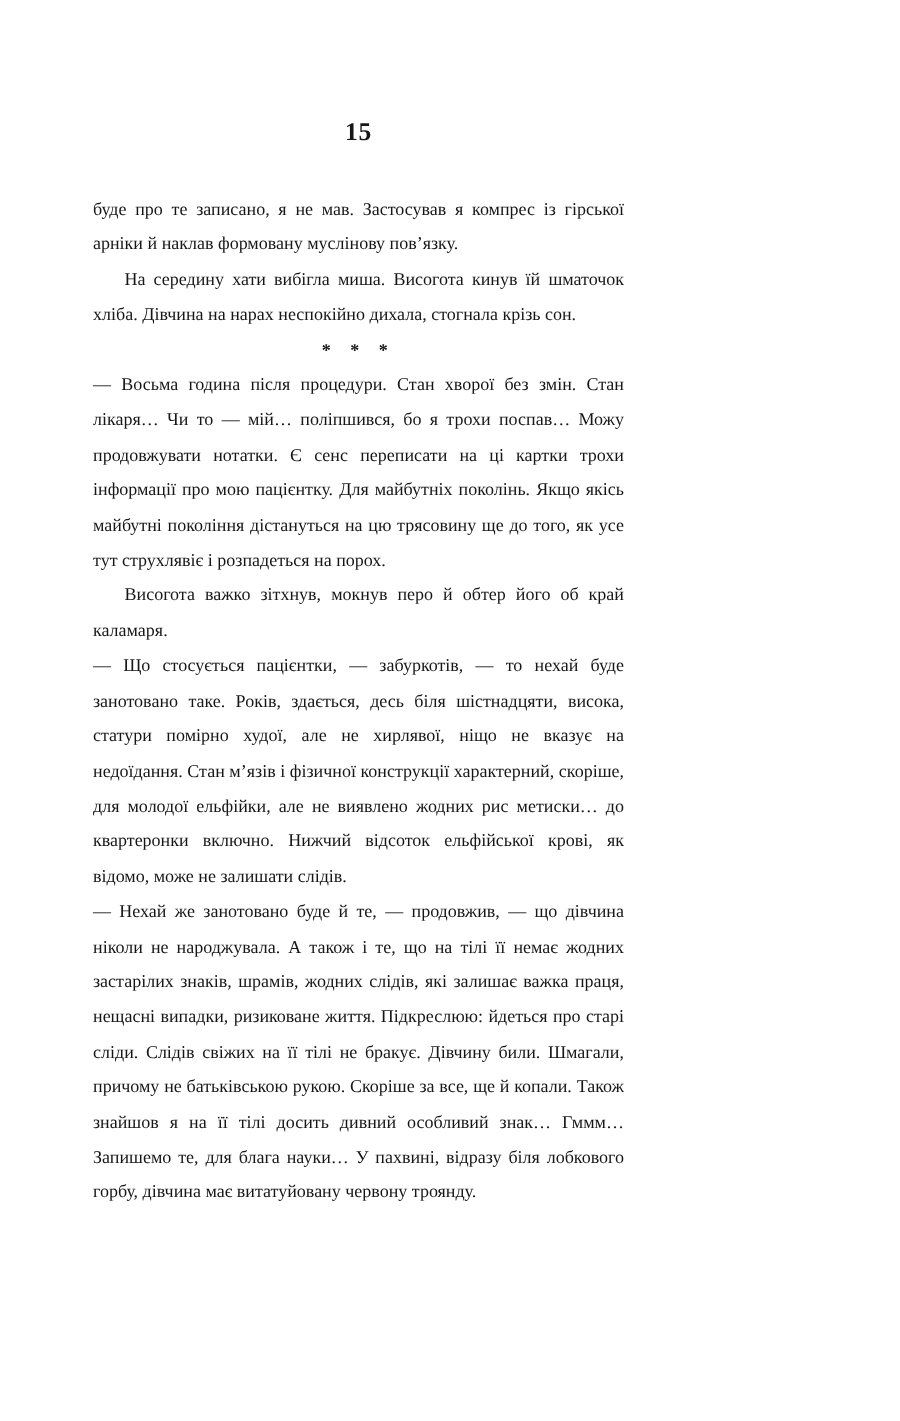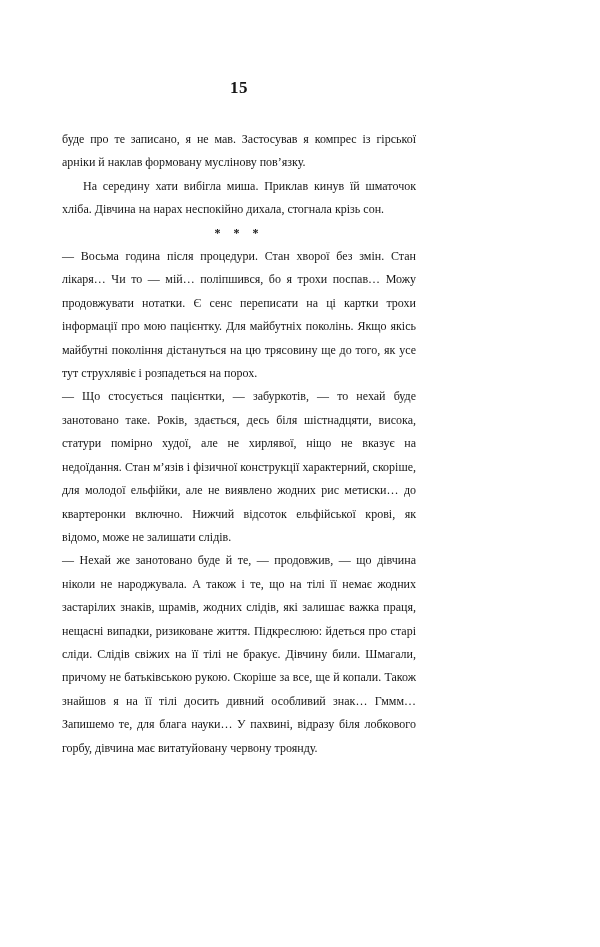--- a/index.html
+++ b/index.html
@@ -47,19 +47,20 @@
 </style>
 </head>
 <body>
 
 <div class="page">
   <header class="page-header">
     <span class="page-number">15</span>
   </header>
   <main class="text-block">
       <p class="para">буде про те записано, я не мав. Застосував я компрес із гірської арніки й наклав формовану муслінову пов’язку.</p>
-      <p class="para indent">На середину хати вибігла миша. Приклав кинув їй шматочок хліба. Дівчина на нарах неспокійно дихала, стогнала крізь сон.</p>
+      <p class="para indent">На середину хати вибігла миша. Висогота кинув їй шматочок хліба. Дівчина на нарах неспокійно дихала, стогнала крізь сон.</p>
       <p class="separator">* * *</p>
       <p class="para">— Восьма година після процедури. Стан хворої без змін. Стан лікаря… Чи то — мій… поліпшився, бо я трохи поспав… Можу продовжувати нотатки. Є сенс переписати на ці картки трохи інформації про мою пацієнтку. Для майбутніх поколінь. Якщо якісь майбутні покоління дістануться на цю трясовину ще до того, як усе тут струхлявіє і розпадеться на порох.</p>
+      <p class="para indent">Висогота важко зітхнув, мокнув перо й обтер його об край каламаря.</p>
       <p class="para">— Що стосується пацієнтки, — забуркотів, — то нехай буде занотовано таке. Років, здається, десь біля шістнадцяти, висока, статури помірно худої, але не хирлявої, ніщо не вказує на недоїдання. Стан м’язів і фізичної конструкції характерний, скоріше, для молодої ельфійки, але не виявлено жодних рис метиски… до квартеронки включно. Нижчий відсоток ельфійської крові, як відомо, може не залишати слідів.</p>
       <p class="para">— Нехай же занотовано буде й те, — продовжив, — що дівчина ніколи не народжувала. А також і те, що на тілі її немає жодних застарілих знаків, шрамів, жодних слідів, які залишає важка праця, нещасні випадки, ризиковане життя. Підкреслюю: йдеться про старі сліди. Слідів свіжих на її тілі не бракує. Дівчину били. Шмагали, причому не батьківською рукою. Скоріше за все, ще й копали. Також знайшов я на її тілі досить дивний особливий знак… Гммм… Запишемо те, для блага науки… У пахвині, відразу біля лобкового горбу, дівчина має витатуйовану червону троянду.</p>
     </main>
 </div>
 
 </body></html>

